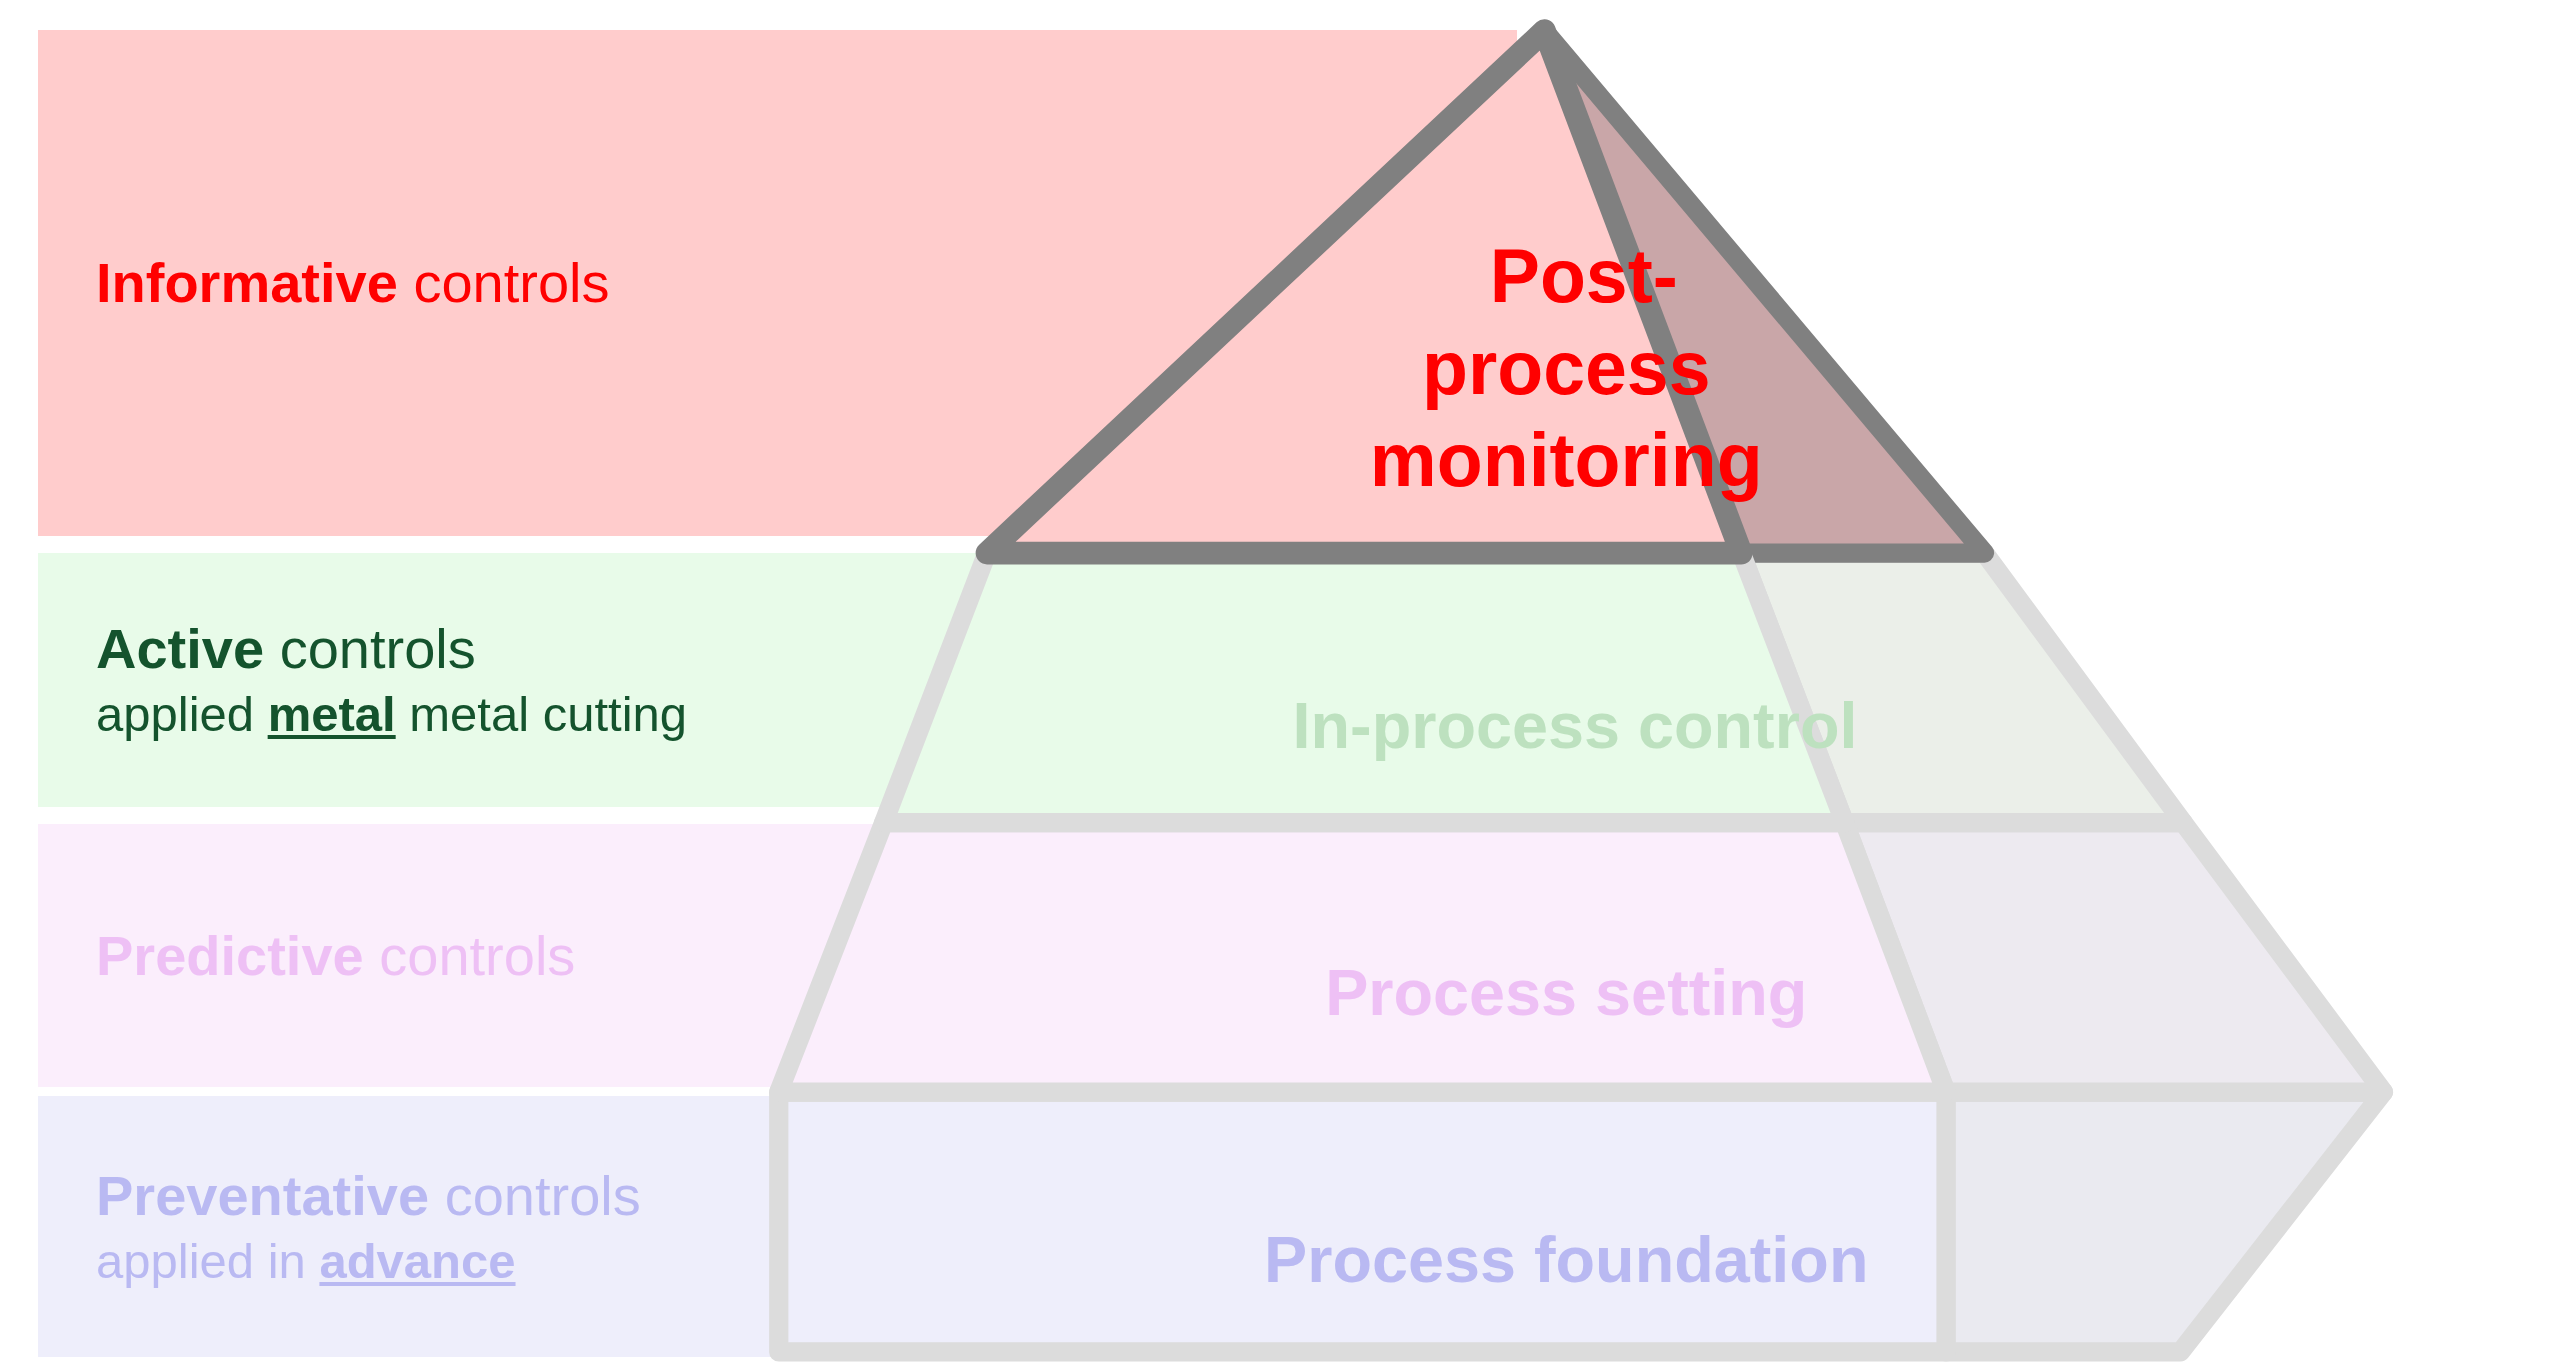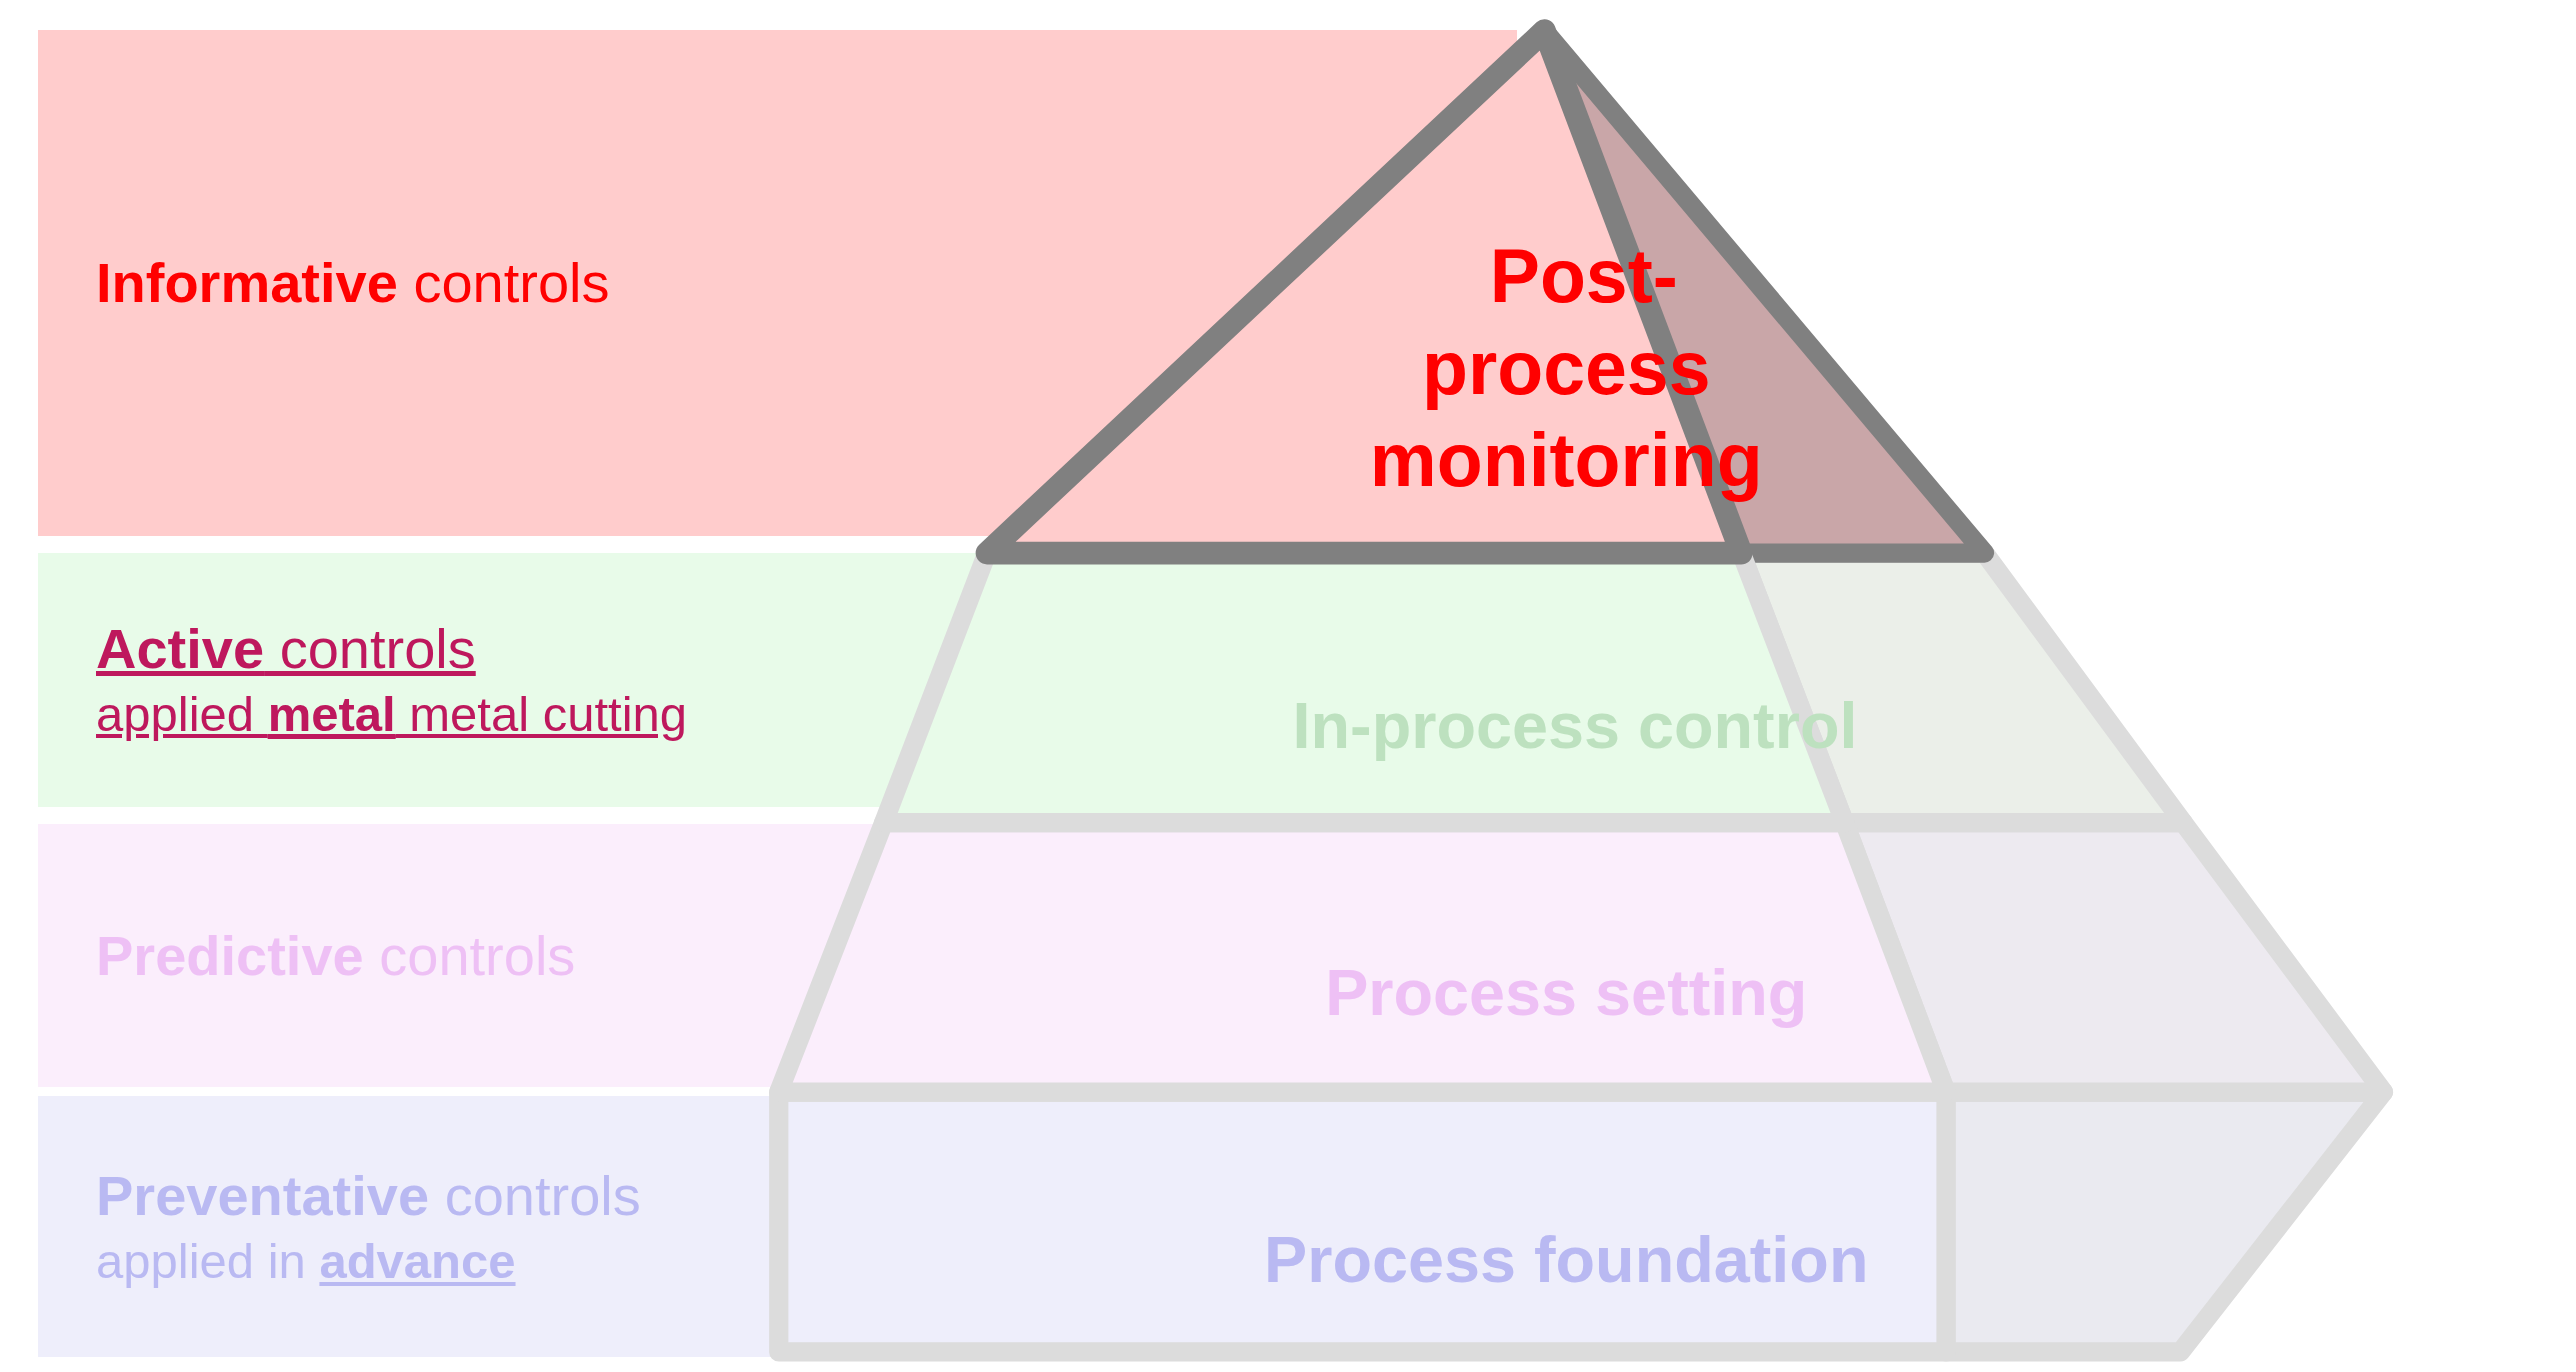--- a/index.html
+++ b/index.html
@@ -52,21 +52,21 @@
     text-decoration: underline;
     text-underline-offset: 3.5px;
   }
 
   .band-informative  { top: 30px;   height: 506px; background: #ffcccc; }
   .band-active       { top: 553px;  height: 254px; background: #e8fbe9; }
   .band-predictive   { top: 824px;  height: 263px; background: #fbeefc; }
   .band-preventative { top: 1096px; height: 261px; background: #eeeefb; }
 
   .txt-informative  { color: #ff0000; }
-  .txt-active       { color: #be185d; text-decoration: underline; }
+  .txt-active       { color: #14532d; }
   .txt-predictive   { color: #eec0f5; }
   .txt-preventative { color: #b9b9f2; }
 
   
   #pyramid {
     position: absolute;
     left: 0; top: 0;
     width: 2576px; height: 1372px;
     z-index: 2;
     pointer-events: none;

